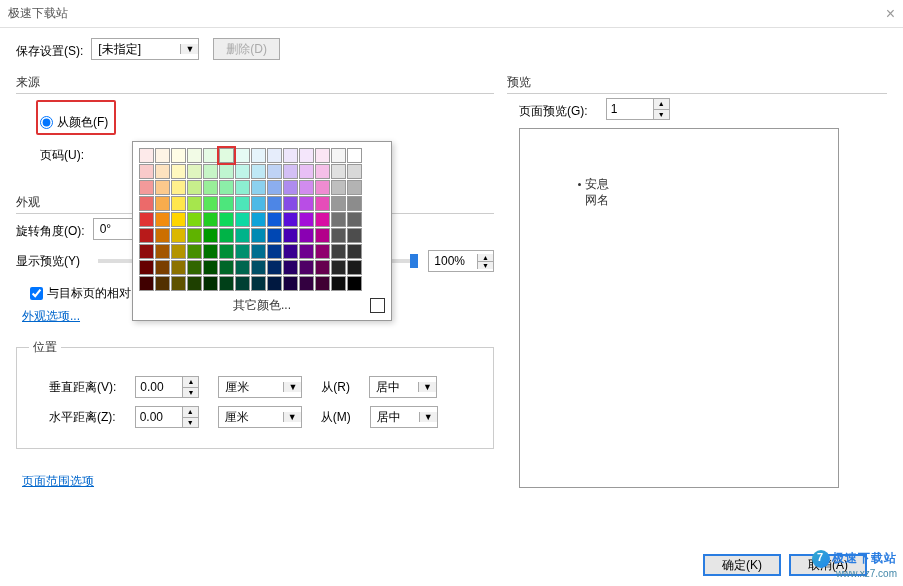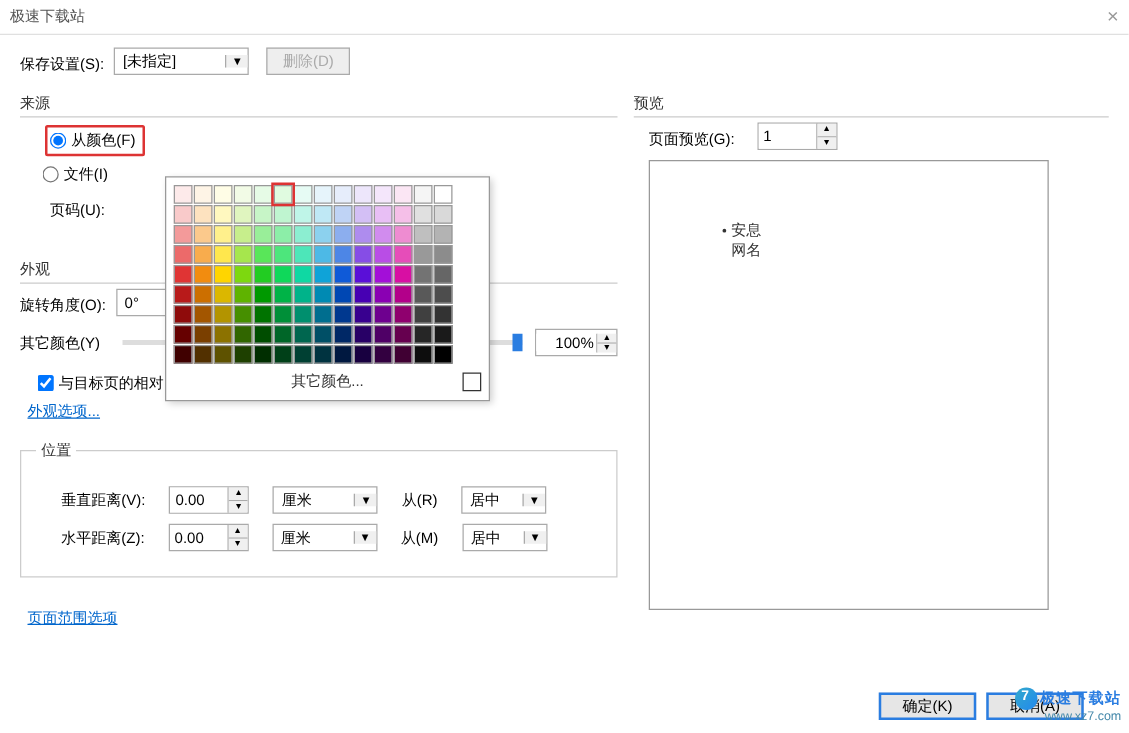--- a/index.html
+++ b/index.html
@@ -22,33 +22,33 @@
 .preview-bullet .dot { width: 3px; height: 3px; background: #333; border-radius: 50%; margin-right: 4px; }
 .spinner { display: inline-flex; align-items: stretch; border: 1px solid #aaa; height: 22px; }
 .spinner input { border: none; width: 46px; padding: 0 4px; }
 .spinner .spins { width: 16px; display: flex; flex-direction: column; border-left: 1px solid #aaa; }
 .spinner .spins div { flex: 1; display: flex; align-items: center; justify-content: center; font-size: 7px; background: #f0f0f0; cursor: pointer; }
 .spinner .spins div:first-child { border-bottom: 1px solid #aaa; }
 .slider-row { display: flex; align-items: center; margin: 10px 0; }
 .slider { flex: 1; height: 4px; background: #ddd; margin: 0 10px; position: relative; }
 .slider .thumb { position: absolute; right: 0; top: -5px; width: 8px; height: 14px; background: #2a7de1; }
 .percent-box { display: inline-flex; align-items: center; border: 1px solid #aaa; height: 22px; }
-.percent-box input { border: none; width: 48px; text-align: right; padding-right: 2px; }
+.percent-box input { border: none; width: 48px; text-align: right; padding-right: 12px; }
 .percent-box .spins { width: 16px; display: flex; flex-direction: column; border-left: 1px solid #aaa; }
 .percent-box .spins div { flex: 1; font-size: 7px; display:flex; align-items:center; justify-content:center; background:#f0f0f0; cursor:pointer; }
 .percent-box .spins div:first-child { border-bottom: 1px solid #aaa; }
 .link { color: #0066cc; text-decoration: underline; cursor: pointer; display: inline-block; margin: 4px 0 4px 6px; text-align: center; }
 .checkbox-row { display: flex; align-items: center; margin: 8px 0 0 14px; }
 .checkbox-row input { margin-right: 4px; }
 .pos-row { display: flex; align-items: center; margin: 8px 0 8px 20px; gap: 19px; }
 .footer { position: absolute; bottom: 10px; right: 36px; display: flex; gap: 8px; align-items: center; }
 .footer button { width: 78px; }
 .btn-ok { border: 2px solid #2a7de1; }
 .btn-cancel { border: 2px solid #2a7de1; }
-.highlight-radio { border: 2px solid #d33; padding: 2px 6px 2px 2px; border-radius: 2px; margin-left: 8px; display: inline-flex; align-items: center; }
+.highlight-radio { border: 2px solid #d33; padding: 12px 6px 2px 2px; border-radius: 2px; margin-left: 8px; display: inline-flex; align-items: center; }
 
 
 .color-popup { position: absolute; left: 132px; top: 113px; width: 260px; background: #fff; border: 1px solid #999; box-shadow: 2px 2px 6px rgba(0,0,0,0.2); padding: 6px; z-index: 100; }
 .swatch-grid { display: grid; grid-template-columns: repeat(14, 15px); grid-auto-rows: 15px; gap: 1px; }
 .swatch { border: 1px solid #999; cursor: pointer; }
 .swatch.sel { outline: 2px solid #d33; outline-offset: 0; position: relative; z-index: 2; }
 .more-row { display: flex; align-items: center; justify-content: center; margin-top: 6px; position: relative; }
 .more-row .txt { color: #333; cursor: pointer; }
 .more-row .none-sw { position: absolute; right: 0; width: 15px; height: 15px; border: 1px solid #333; background: #fff; }
 
@@ -88,39 +88,35 @@
 
   <div class="leftcol">
     <div class="section-head">来源</div>
     <div style="border-top:1px solid #ccc; margin-bottom:4px"></div>
     <div class="radio-row">
       <span class="highlight-radio">
         <input type="radio" checked="" style="">
         <span style="margin-left:4px">从颜色(F)</span>
       </span>
     </div>
-    <div class="radio-row" style="margin-left:18px">
-      <input type="radio" style="">
-      <span style="margin-left:4px">文件(I)</span>
-    </div>
     <div class="row indent" style="margin-top:12px">
       <span class="label">页码(U):</span>
     </div>
 
     <div class="section-head" style="margin-top:30px">外观</div>
     <div style="border-top:1px solid #ccc; margin-bottom:4px"></div>
     <div class="row">
       <span class="label">旋转角度(O):</span>
       <div class="select" style="width:60px">
         <span>0°</span>
           <div class="arrow">▼</div>
       </div>
     </div>
     <div class="slider-row">
-      <span class="label">其它颜色(Y)</span>
+      <span class="label">显示预览(Y)</span>
       <div class="slider">
           <div class="thumb"></div>
         </div>
       <div class="percent-box">
         <input value="100%" style="">
         <div class="spins">
             <div>▲</div>
             <div>▼</div>
           </div>
       </div>

